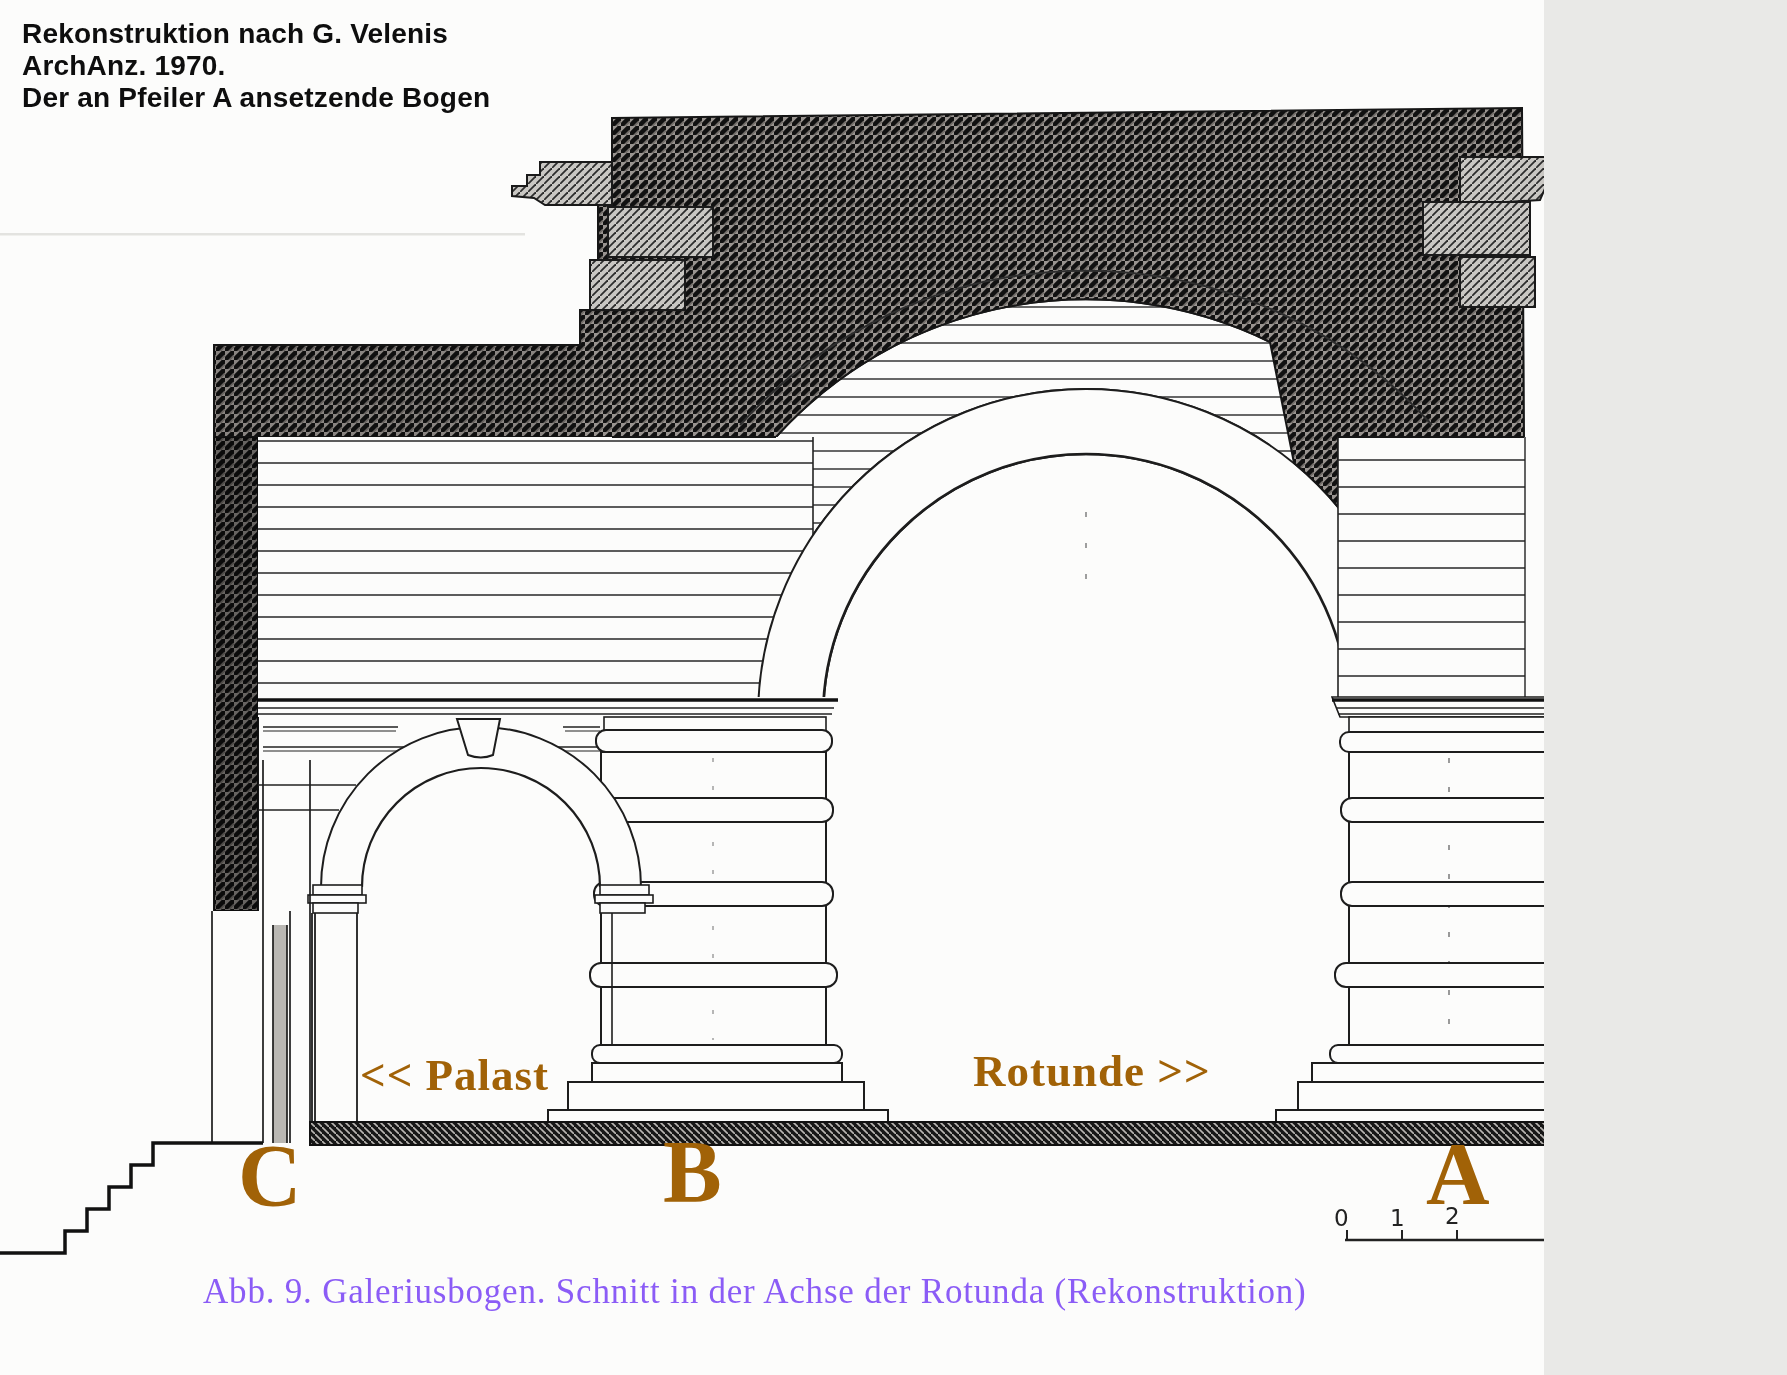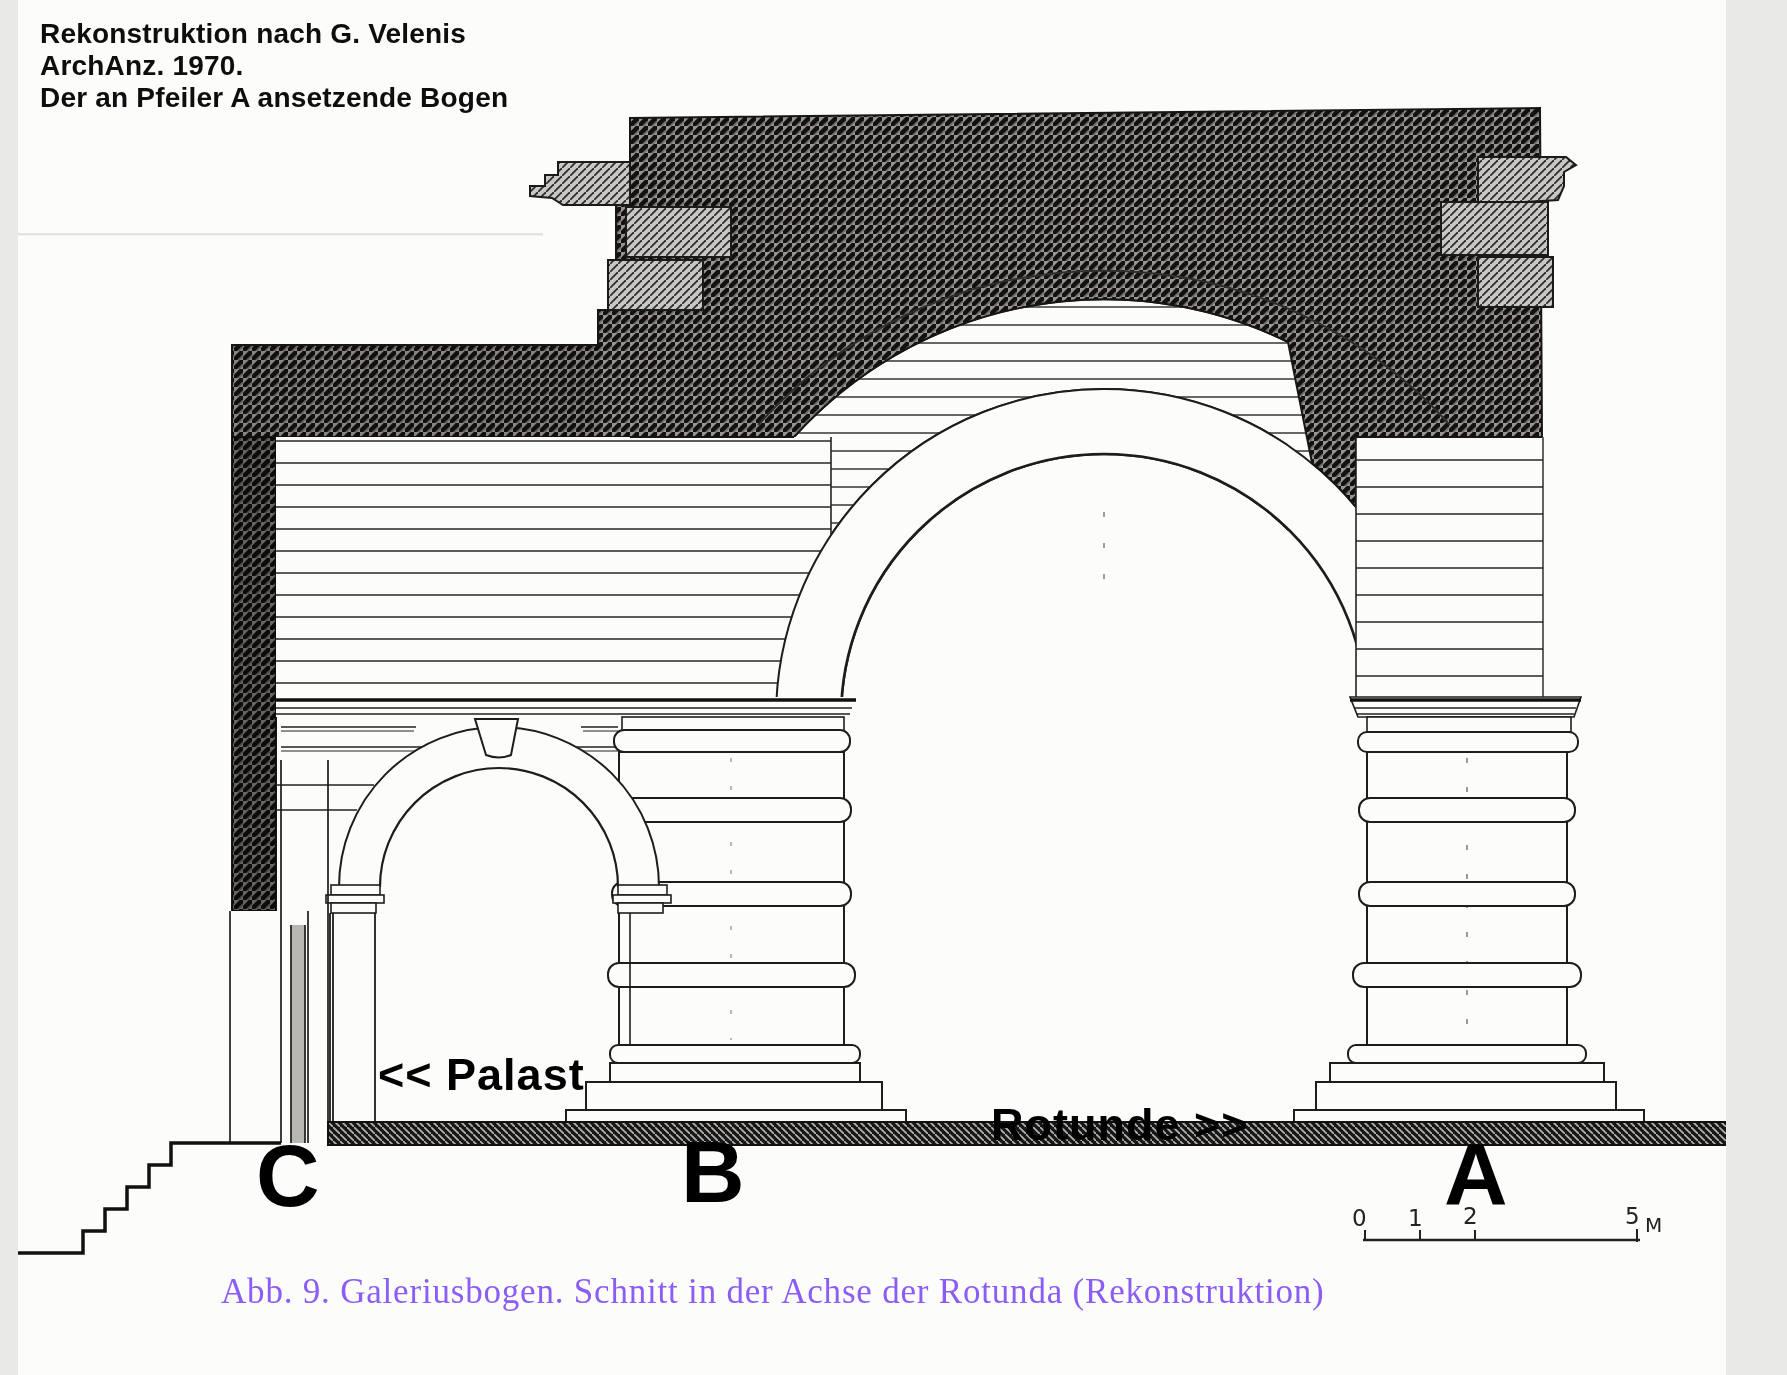--- a/index.html
+++ b/index.html
@@ -1,35 +1,34 @@
 <!DOCTYPE html>
 <html><head>
 <meta charset="utf-8">
 <style>
   html,body{margin:0;padding:0;background:#e9e9e7;}
   #stage{
-    position:relative; width:1708px; height:1375px;
+    position:relative; width:1544px; height:1375px;
     background:#fcfcfb; overflow:hidden;
     font-family:"Liberation Sans", sans-serif;
-    margin-left:18px;
   }
   #drawing{position:absolute;left:0;top:0;}
   .annotation{
     position:absolute; left:22px; top:18px;
     font-weight:bold; font-size:28px; line-height:32px; color:#0e0e0e;
     letter-spacing:0.2px; white-space:nowrap;
   }
   .red-label{
-    position:absolute; color:#000000; font-weight:bold; white-space:nowrap;
-    font-family:Liberation Sans, sans-serif;
+    position:absolute; color:#a16207; font-weight:bold; white-space:nowrap;
+    font-family:Liberation Serif, serif;
   }
   .red-word{font-size:45px; letter-spacing:1px;}
   .red-letter{font-size:88px; line-height:1;}
   #label-palast{left:360px; top:1049px;}
-  #label-rotunde{left:973px; top:1099px;text-align:right;}
+  #label-rotunde{left:973px; top:1045px;text-align:right;}
   #label-c{left:238px; top:1132px;}
   #label-b{left:663px; top:1128px;}
   #label-a{left:1426px; top:1130px;}
   .caption{
     position:absolute; left:203px; top:1272px;
     font-family:"Liberation Serif", serif; font-size:35px; color:#8b5cf6;
     letter-spacing:0.8px; white-space:nowrap;
   }
   .scale-num{
     position:absolute; font-size:23px; color:#222; font-weight:normal;

